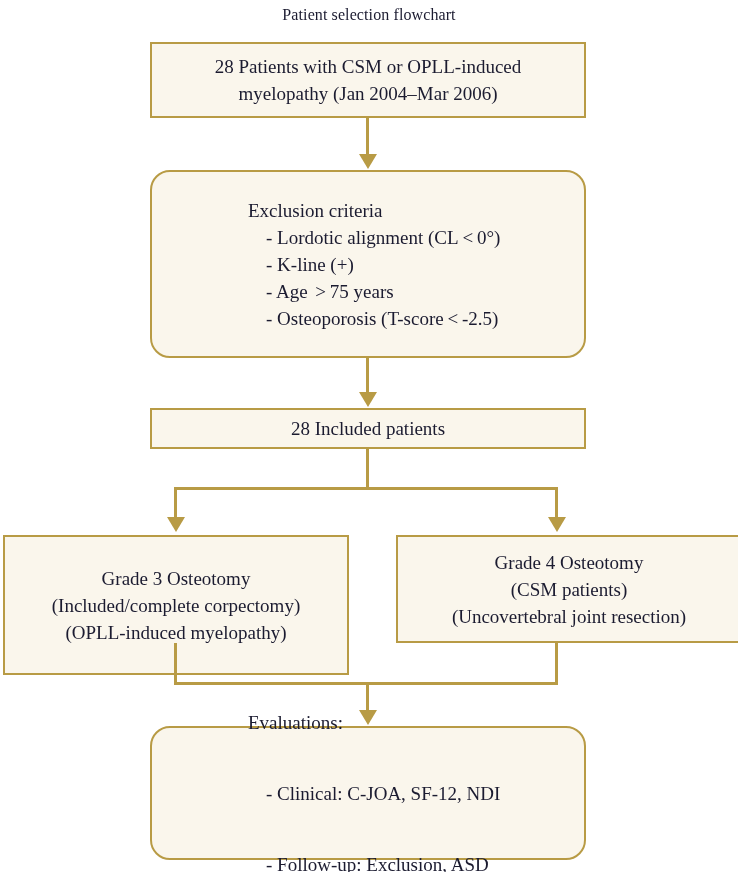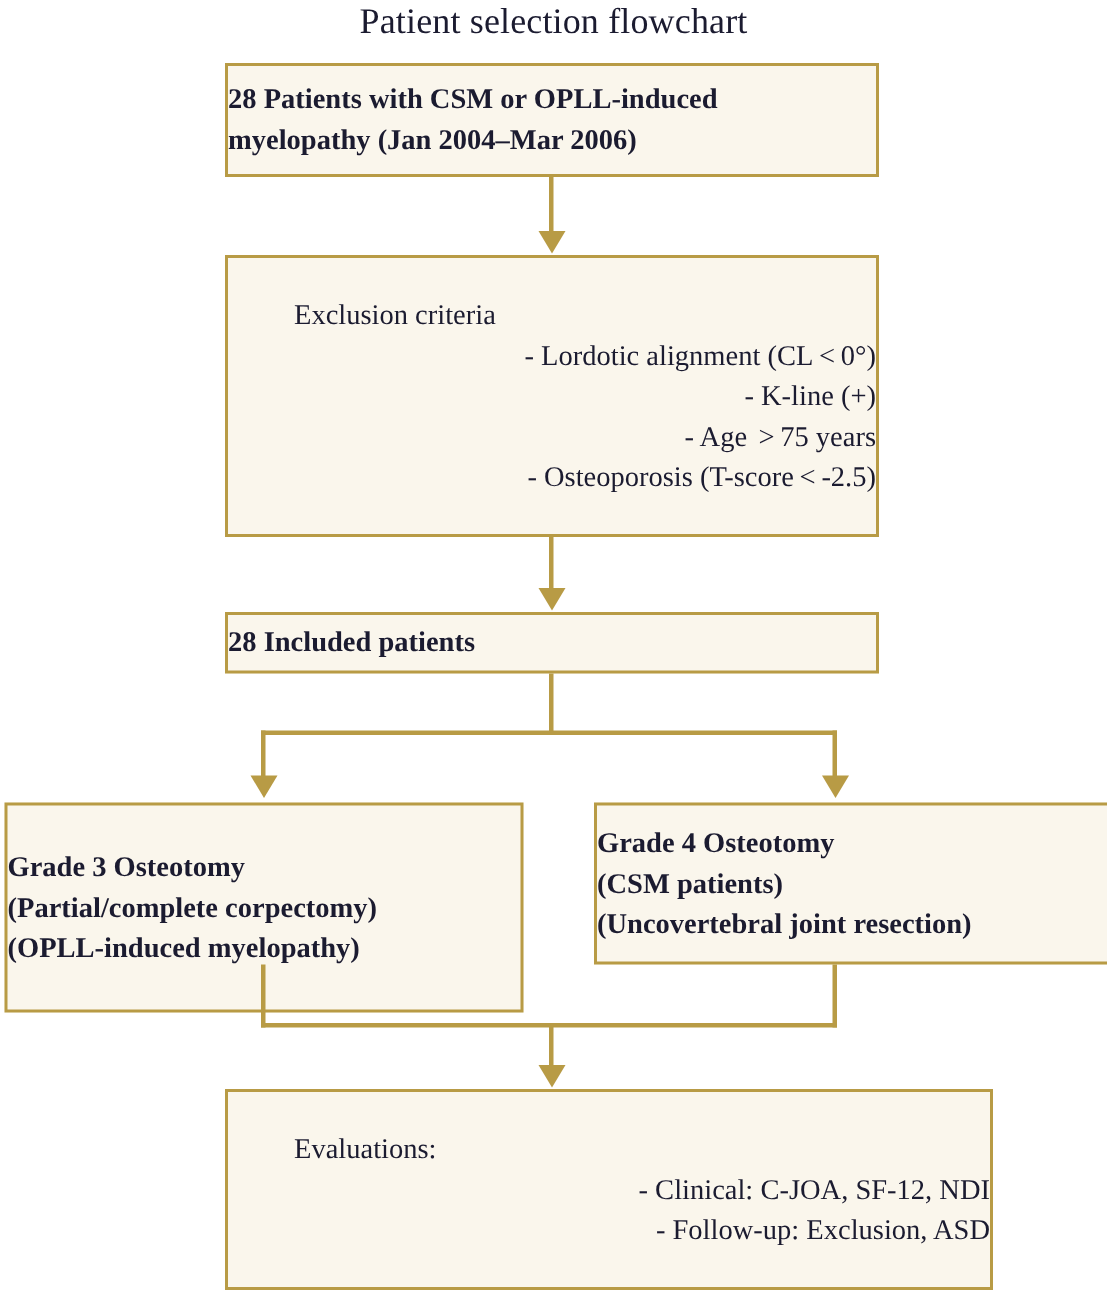--- a/index.html
+++ b/index.html
@@ -21,21 +21,21 @@
     overflow: hidden;
   }
 
   
   .chart-title {
     position: absolute;
     left: 0;
     top: 2px;
     width: 738px;
     text-align: center;
-    font-size: 24px;
+    font-size: 16px;
     line-height: 26px;
     color: #1b1b30;
     letter-spacing: 0.1px;
     white-space: pre;
   }
 
   
   .node {
     position: absolute;
     box-sizing: border-box;
@@ -45,35 +45,34 @@
     flex-direction: column;
     justify-content: center;
   }
   .node .line {
     font-size: 19px;
     line-height: 27px;
     color: #1b1b30;
     white-space: pre;
   }
   .node.centered .line {
-    text-align: left;
-    font-weight: bold;
+    text-align: center;
   }
   .node.listed {
-    padding-left: 44px;
+    padding-left: 96px;
+    border-radius: 20px;
   }
   .node.listed .line {
     text-align: left;
   }
   .node.listed .line.head {
     padding-left: 0;
   }
   .node.listed .line.item {
     padding-left: 18px;
-    text-align: right;
   }
 
   
   .vline {
     position: absolute;
     background: #b89b45;
     width: 3px;
   }
   .hline {
     position: absolute;
@@ -121,35 +120,35 @@
 
   <div class="vline" style="left:366px; top:449px; height:40px;"></div>
   <div class="hline" style="left:174px; top:487px; width:384px;"></div>
   <div class="vline" style="left:174px; top:487px; height:32px;"></div>
   <div class="vline" style="left:555px; top:487px; height:32px;"></div>
   <div class="arrowhead" style="left:167px; top:517px;"></div>
   <div class="arrowhead" style="left:548px; top:517px;"></div>
 
   <div class="node centered" style="left:3px; top:535px; width:346px; height:140px;">
     <div class="line">Grade 3 Osteotomy</div>
-    <div class="line">(Partial/complete corpectomy)</div>
+    <div class="line">(Included/complete corpectomy)</div>
     <div class="line">(OPLL-induced myelopathy)</div>
   </div>
 
   <div class="node centered" style="left:396px; top:535px; width:346px; height:108px;">
     <div class="line">Grade 4 Osteotomy</div>
     <div class="line">(CSM patients)</div>
     <div class="line">(Uncovertebral joint resection)</div>
   </div>
 
   <div class="vline" style="left:174px; top:643px; height:42px;"></div>
   <div class="vline" style="left:555px; top:643px; height:42px;"></div>
   <div class="hline" style="left:174px; top:682px; width:384px;"></div>
   <div class="vline" style="left:366px; top:682px; height:30px;"></div>
   <div class="arrowhead" style="left:359px; top:710px;"></div>
 
-  <div class="node listed" style="left:150px; top:726px; width:512px; height:134px;">
+  <div class="node listed" style="left:150px; top:726px; width:436px; height:134px;gap:44px;">
     <div class="line head">Evaluations:</div>
     <div class="line item">- Clinical: C-JOA, SF-12, NDI</div>
     <div class="line item">- Follow-up: Exclusion, ASD</div>
   </div>
 
 </div>
 
 </body></html>

